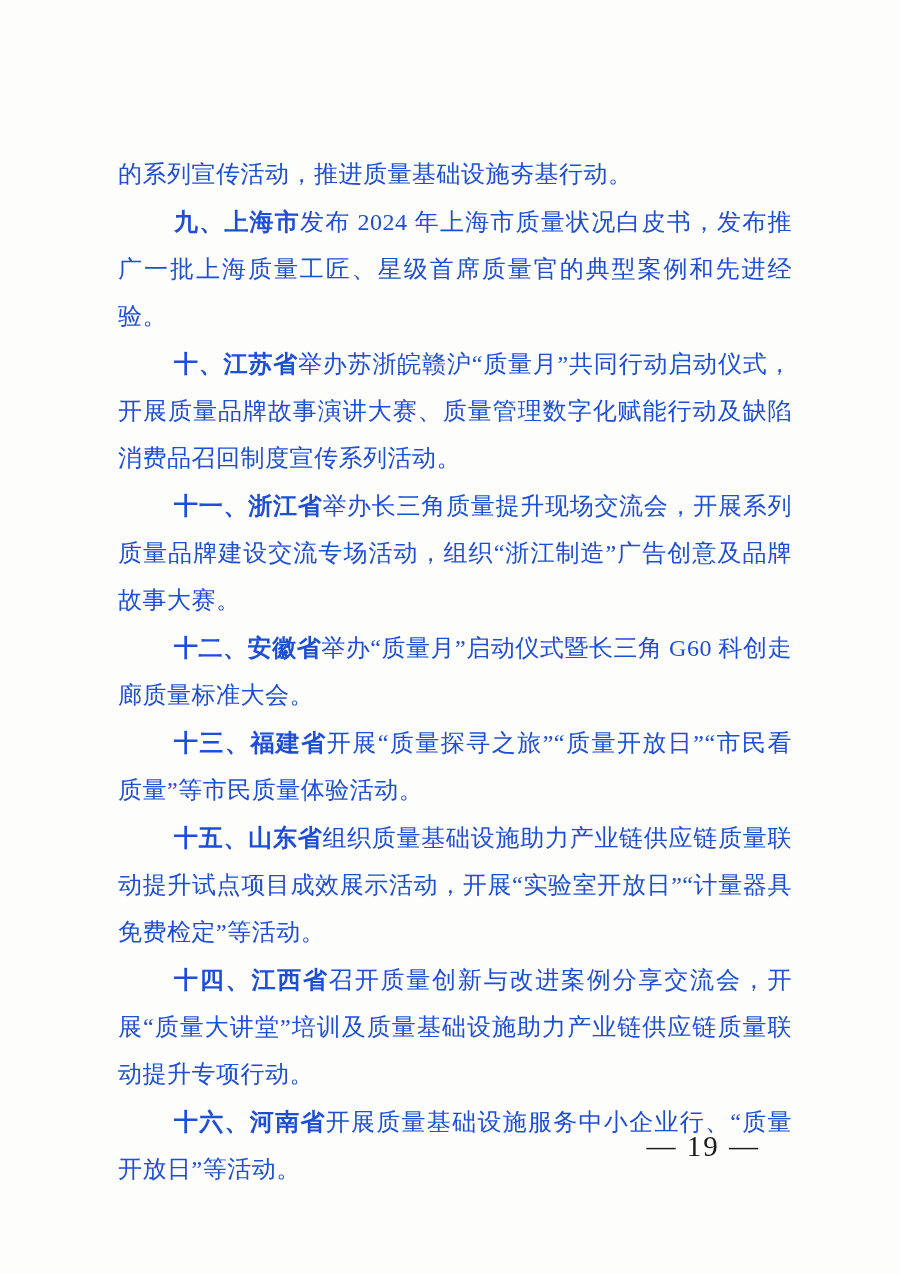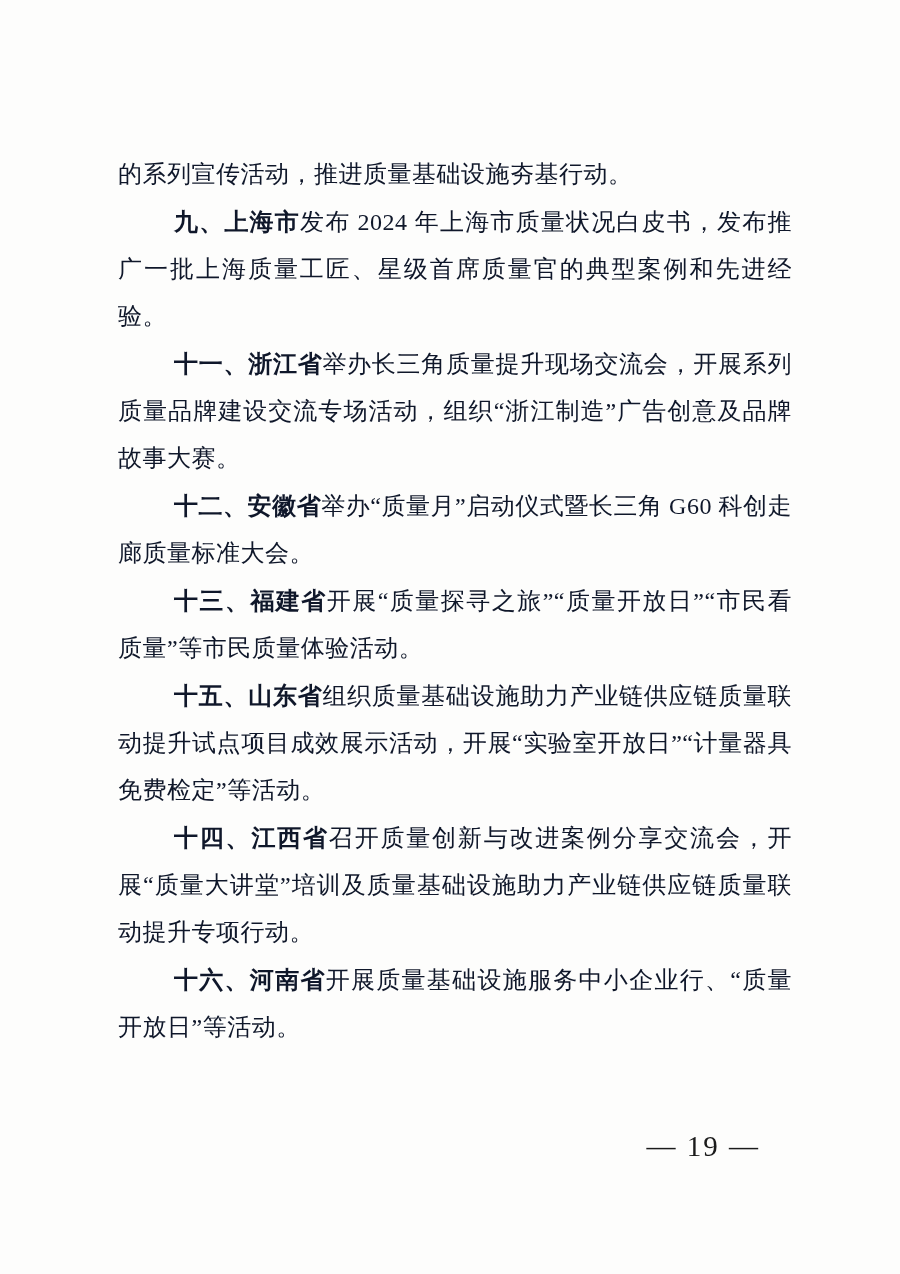--- a/index.html
+++ b/index.html
@@ -21,21 +21,21 @@
     left: 118px;
     top: 151px;
     width: 674px;
   }
   .text-block p {
     font-size: 24px;
     line-height: 47px;
     text-align: justify;
     text-justify: inter-character;
     letter-spacing: 0.5px;
-    color: #0f172a;
+    color: #1d4ed8;
   }
   .text-block p.para {
     text-indent: 2em;
   }
   .lead {
     font-weight: bold;
     font-family: "Liberation Sans", "DejaVu Sans", sans-serif;
     letter-spacing: 0.5px;
     margin-left: 8px;
   }
@@ -53,20 +53,21 @@
 </head>
 <body>
 
 <div class="page">
   <div class="text-block">
 
     <p class="cont">的系列宣传活动，推进质量基础设施夯基行动。</p>
 
     <p class="para"><span class="lead">九、上海市</span><span>发布 2024 年上海市质量状况白皮书，发布推广一批上海质量工匠、星级首席质量官的典型案例和先进经验。</span></p>
 
+    <p class="para"><span class="lead">十、江苏省</span><span>举办苏浙皖赣沪“质量月”共同行动启动仪式，开展质量品牌故事演讲大赛、质量管理数字化赋能行动及缺陷消费品召回制度宣传系列活动。</span></p>
 
     <p class="para"><span class="lead">十一、浙江省</span><span>举办长三角质量提升现场交流会，开展系列质量品牌建设交流专场活动，组织“浙江制造”广告创意及品牌故事大赛。</span></p>
 
     <p class="para"><span class="lead">十二、安徽省</span><span>举办“质量月”启动仪式暨长三角 G60 科创走廊质量标准大会。</span></p>
 
     <p class="para"><span class="lead">十三、福建省</span><span>开展“质量探寻之旅”“质量开放日”“市民看质量”等市民质量体验活动。</span></p>
 
     <p class="para"><span class="lead">十五、山东省</span><span>组织质量基础设施助力产业链供应链质量联动提升试点项目成效展示活动，开展“实验室开放日”“计量器具免费检定”等活动。</span></p>
 
     <p class="para"><span class="lead">十四、江西省</span><span>召开质量创新与改进案例分享交流会，开展“质量大讲堂”培训及质量基础设施助力产业链供应链质量联动提升专项行动。</span></p>

